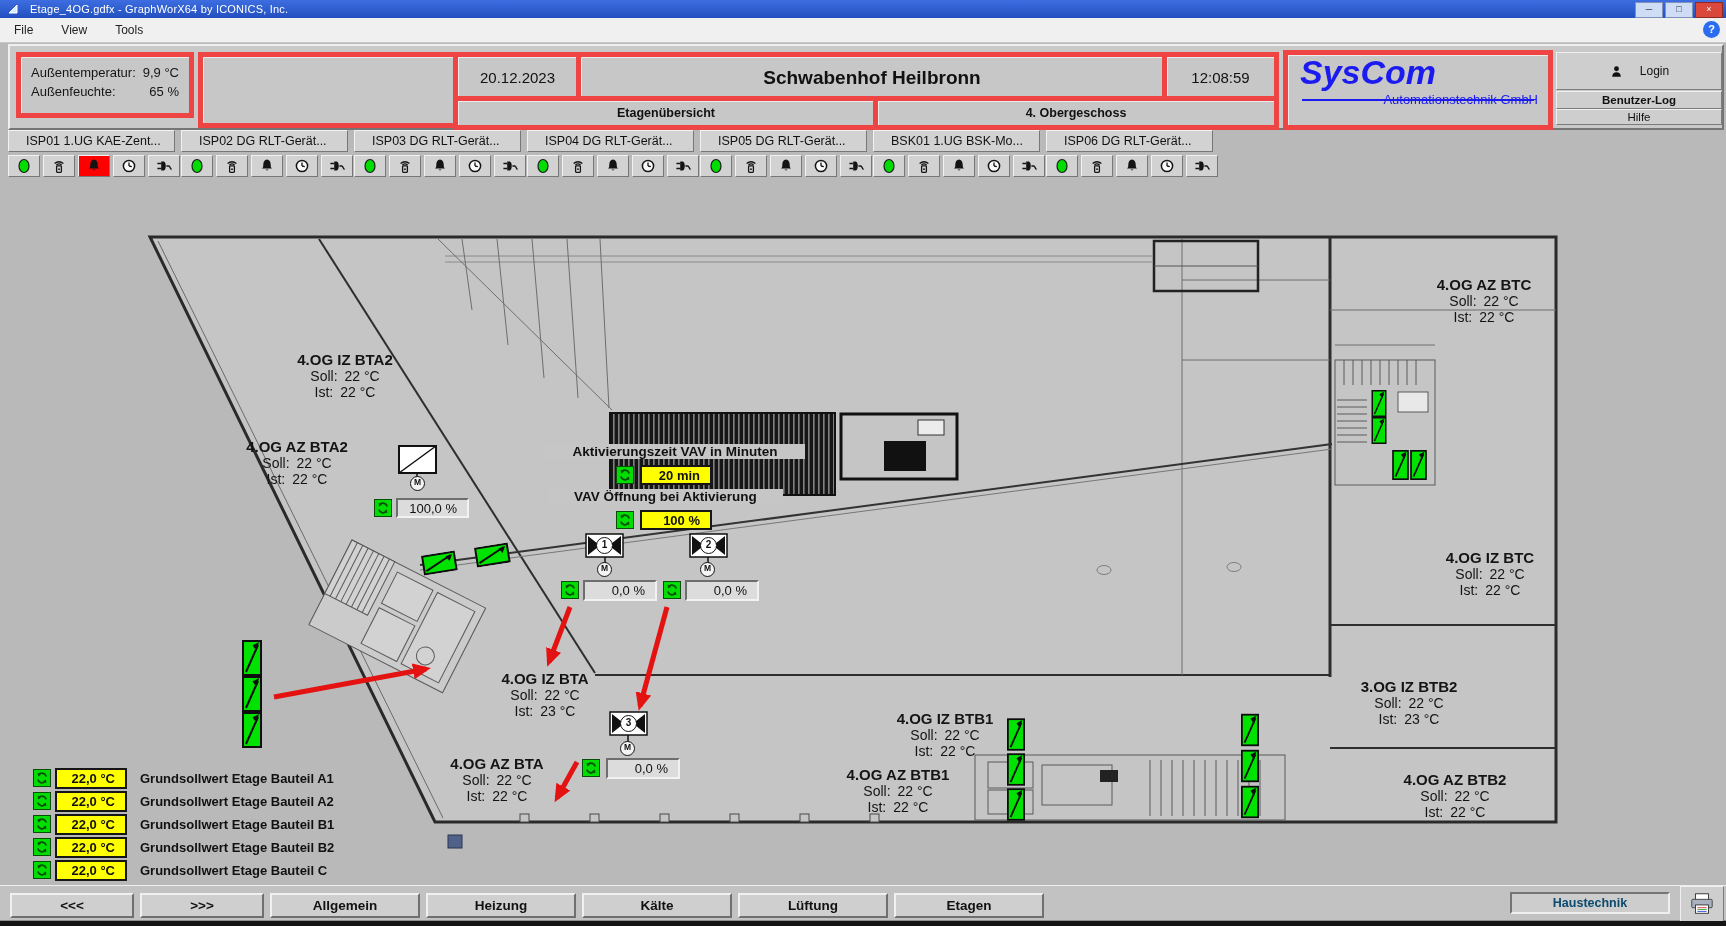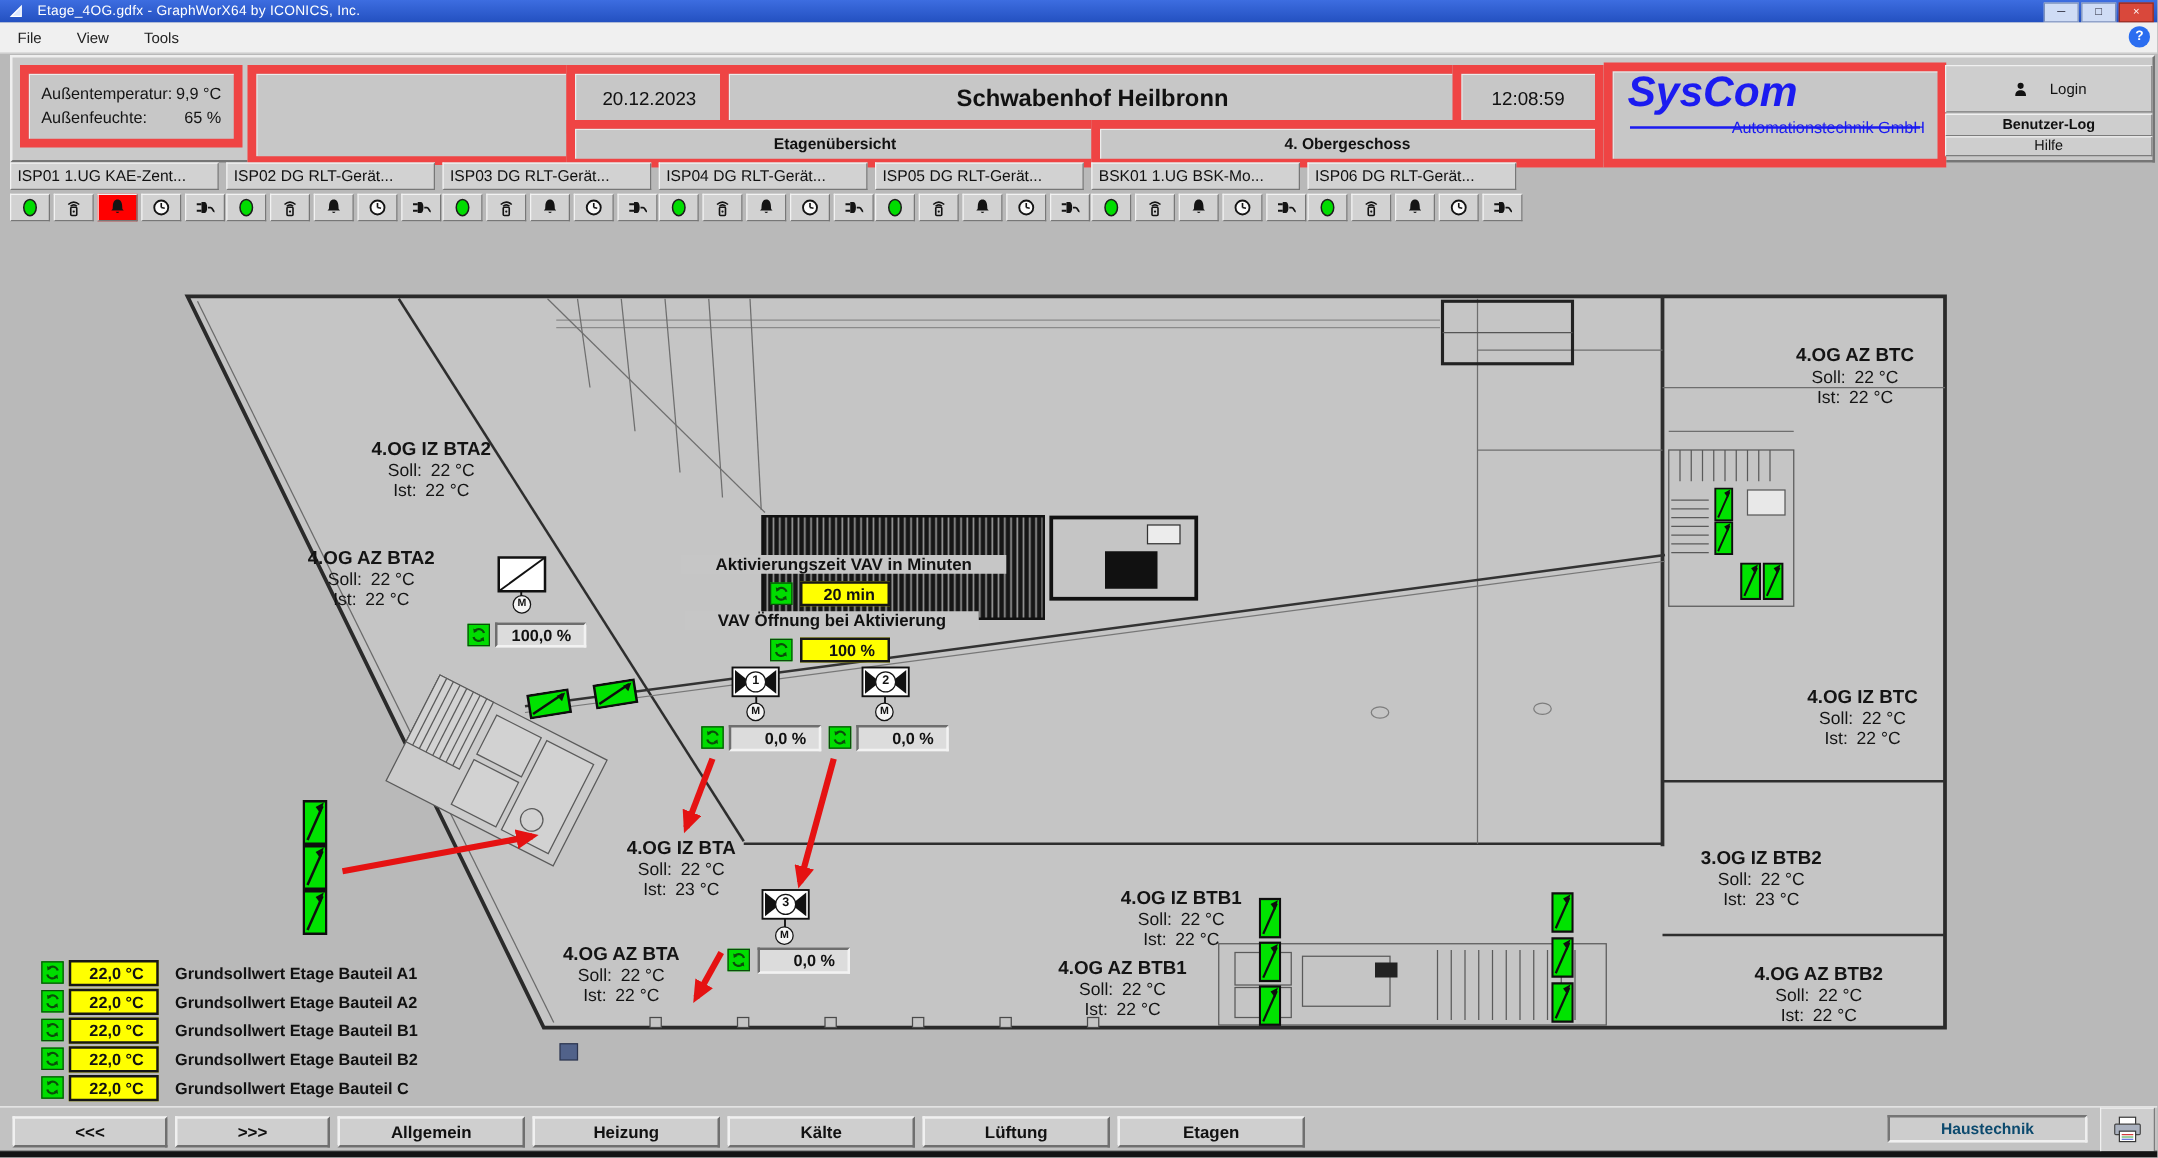--- a/index.html
+++ b/index.html
@@ -16,43 +16,43 @@
   .winbtn.close{background:#d9483b;border-color:#8f2a22;color:#fff}
   #menubar{left:0;top:18px;width:1726px;height:24px;background:#f0f0f0;border-bottom:1px solid #c8c8c8;
            display:flex;align-items:center;font-size:12px;color:#222}
   .menuitem{padding:0 14px;height:100%;display:flex;align-items:center;cursor:pointer}
   #helpdot{position:absolute;right:6px;top:21px;width:17px;height:17px;border-radius:50%;background:#2a6df0;
            color:#fff;font-size:11px;font-weight:bold;text-align:center;line-height:17px}
   
   .raised{background:#c9c9c9;border:2px solid;border-color:#efefef #757575 #757575 #efefef}
   .raised1{background:#cecece;border:1px solid;border-color:#f0f0f0 #7c7c7c #7c7c7c #f0f0f0}
   .sunken{background:#cdcdcd;border:2px solid;border-color:#757575 #efefef #efefef #757575}
-  .panelbox{background:#c7c7c7;border:7px solid #ef4444;box-shadow:inset 1px 1px 0 #ececec}
+  .panelbox{background:#c7c7c7;border:5px solid #ef4444;box-shadow:inset 1px 1px 0 #ececec}
   #hdr{left:8px;top:44px;width:1712px;height:82px}
   .hline{display:flex;justify-content:space-between;font-size:13px;color:#151515;padding:2px 10px}
   #datebox,#timebox{font-size:15px;color:#111;display:flex;align-items:center;justify-content:center}
   #titlebox{font-size:19px;font-weight:bold;color:#111;display:flex;align-items:center;justify-content:center}
   .hbtn{font-size:12.5px;font-weight:bold;color:#111;display:flex;align-items:center;justify-content:center;cursor:pointer}
   #logoText{font-style:italic;font-weight:800;font-size:34px;line-height:34px;color:#1b1bf0;padding-left:12px}
   #logoSub{font-size:13px;color:#1b1bf0;text-align:right;padding-right:10px;margin-top:3px}
   #logoLine{position:absolute;left:14px;top:44px;width:232px;height:2px;background:#1b1bf0}
   
   .tab{top:130px;width:167px;height:22px;background:#d2d2d2;border:1px solid;
        border-color:#f2f2f2 #777 #777 #f2f2f2;font-size:12.5px;color:#111;line-height:21px;
-       padding-left:5px;box-sizing:border-box;white-space:nowrap;overflow:hidden;cursor:pointer}
+       padding-left:17px;box-sizing:border-box;white-space:nowrap;overflow:hidden;cursor:pointer}
   .igroup{top:155px;display:flex;gap:3px}
   .sicon{width:30px;height:20px;background:#d2d2d2;border:1px solid;border-color:#f2f2f2 #777 #777 #f2f2f2;
          display:flex;align-items:center;justify-content:center;cursor:pointer}
   .sicon.alarm{background:#ff0000}
   .ic{width:16px;height:16px;display:block}
   
   .yfield{background:#ffff00;border:2px solid #161616;font-size:13px;font-weight:700;color:#111;
           text-align:right;box-sizing:border-box;padding:1px 10px 0 0}
   .gfield{background:#dcdcdc;border:2px solid;border-color:#6e6e6e #f2f2f2 #f2f2f2 #6e6e6e;
-          font-size:13px;font-weight:700;color:#111;text-align:right;box-sizing:border-box;padding:1px 10px 0 0}
+          font-size:13px;font-weight:400;color:#111;text-align:right;box-sizing:border-box;padding:1px 10px 0 0}
   .gbtn{width:18px;height:18px;background:#00dd00;border:1px solid #0a4d0a;box-sizing:border-box;
         display:flex;align-items:center;justify-content:center;cursor:pointer}
   .planlabel{background:#c6c6c6;font-size:13.5px;font-weight:bold;color:#111;text-align:center}
   .room{text-align:center;color:#141414;width:150px}
   .room .rn{font-size:15px;font-weight:bold;line-height:17px}
   .room .rline{font-size:14px;line-height:16px}
   .room .rl{margin-right:7px}
   .mcirc{width:15px;height:15px;border-radius:50%;background:#f4f4f4;border:1.5px solid #141414;
          box-sizing:border-box;font-size:8.5px;font-weight:bold;color:#111;text-align:center;line-height:11px}
   .fancirc{width:17px;height:17px;border-radius:50%;background:#fff;border:1.5px solid #141414;

